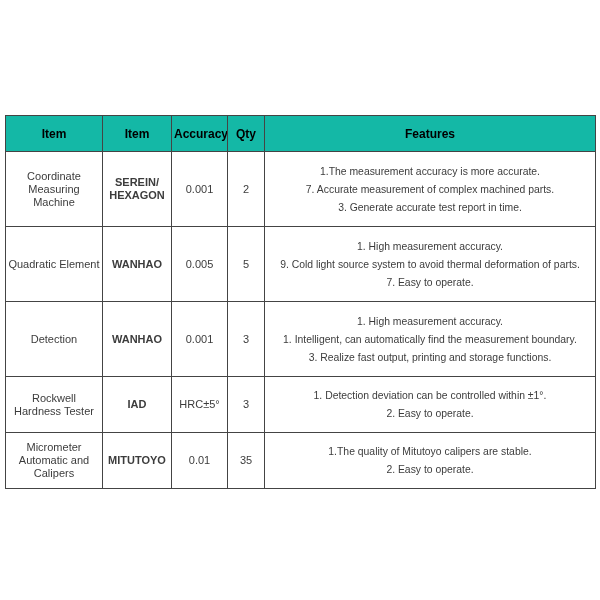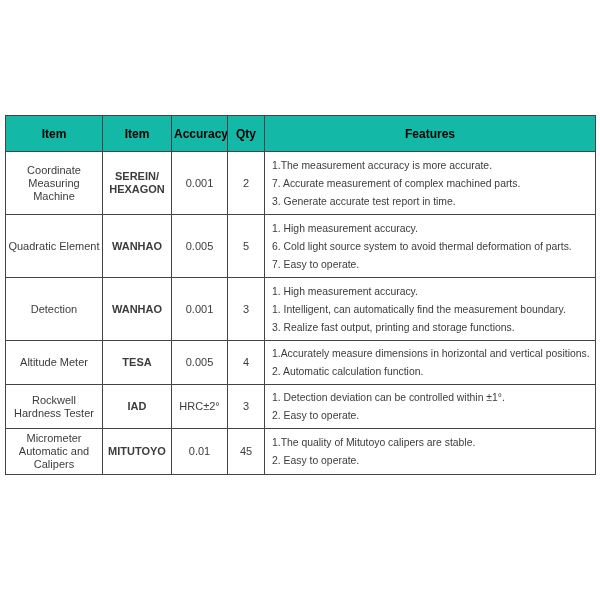--- a/index.html
+++ b/index.html
@@ -37,22 +37,22 @@
   .spec-table td {
     color: #3c3c3c;
     font-size: 11px;
     line-height: 13px;
     text-align: center;
     vertical-align: middle;
     padding: 3px 2px;
   }
   td.cell-brand { white-space: pre-line; font-weight: bold; }
   td.cell-features {
-    text-align: left;
-    padding: 1px 7px;
+    text-align: center;
+    padding: 7px 7px;
   }
   td.cell-features p {
     margin: 5px 0;
     line-height: 13px;
     font-size: 10.4px;
     white-space: nowrap;
   }
   tr.r3 td.cell-features { height: 60px; }   
   tr.r2 td.cell-features { height: 40px; }   
 </style>
@@ -90,60 +90,50 @@
           <p>3. Generate accurate test report in time.</p>
         </td>
       </tr>
       <tr class="r3">
         <td class="cell-item">Quadratic Element</td>
         <td class="cell-brand">WANHAO</td>
         <td class="cell-accuracy">0.005</td>
         <td class="cell-qty">5</td>
         <td class="cell-features">
           <p>1. High measurement accuracy.</p>
-          <p>6. Cold light source system to avoid thermal deformation of parts.</p>
+          <p>9. Cold light source system to avoid thermal deformation of parts.</p>
           <p>7. Easy to operate.</p>
         </td>
       </tr>
       <tr class="r3">
         <td class="cell-item">Detection</td>
         <td class="cell-brand">WANHAO</td>
         <td class="cell-accuracy">0.001</td>
         <td class="cell-qty">3</td>
         <td class="cell-features">
           <p>1. High measurement accuracy.</p>
           <p>1. Intelligent, can automatically find the measurement boundary.</p>
           <p>3. Realize fast output, printing and storage functions.</p>
         </td>
       </tr>
       <tr class="r2">
-        <td class="cell-item">Altitude Meter</td>
-        <td class="cell-brand">TESA</td>
-        <td class="cell-accuracy">0.005</td>
-        <td class="cell-qty">4</td>
-        <td class="cell-features">
-          <p>1.Accurately measure dimensions in horizontal and vertical positions.</p>
-          <p>2. Automatic calculation function.</p>
-        </td>
-      </tr>
-      <tr class="r2">
         <td class="cell-item">Rockwell Hardness Tester</td>
         <td class="cell-brand">IAD</td>
-        <td class="cell-accuracy">HRC±2°</td>
+        <td class="cell-accuracy">HRC±5°</td>
         <td class="cell-qty">3</td>
         <td class="cell-features">
           <p>1. Detection deviation can be controlled within ±1°.</p>
           <p>2. Easy to operate.</p>
         </td>
       </tr>
       <tr class="r2">
         <td class="cell-item">Micrometer Automatic and Calipers</td>
         <td class="cell-brand">MITUTOYO</td>
         <td class="cell-accuracy">0.01</td>
-        <td class="cell-qty">45</td>
+        <td class="cell-qty">35</td>
         <td class="cell-features">
           <p>1.The quality of Mitutoyo calipers are stable.</p>
           <p>2. Easy to operate.</p>
         </td>
       </tr>
     </tbody>
   </table>
 </div>
 
 </body></html>

